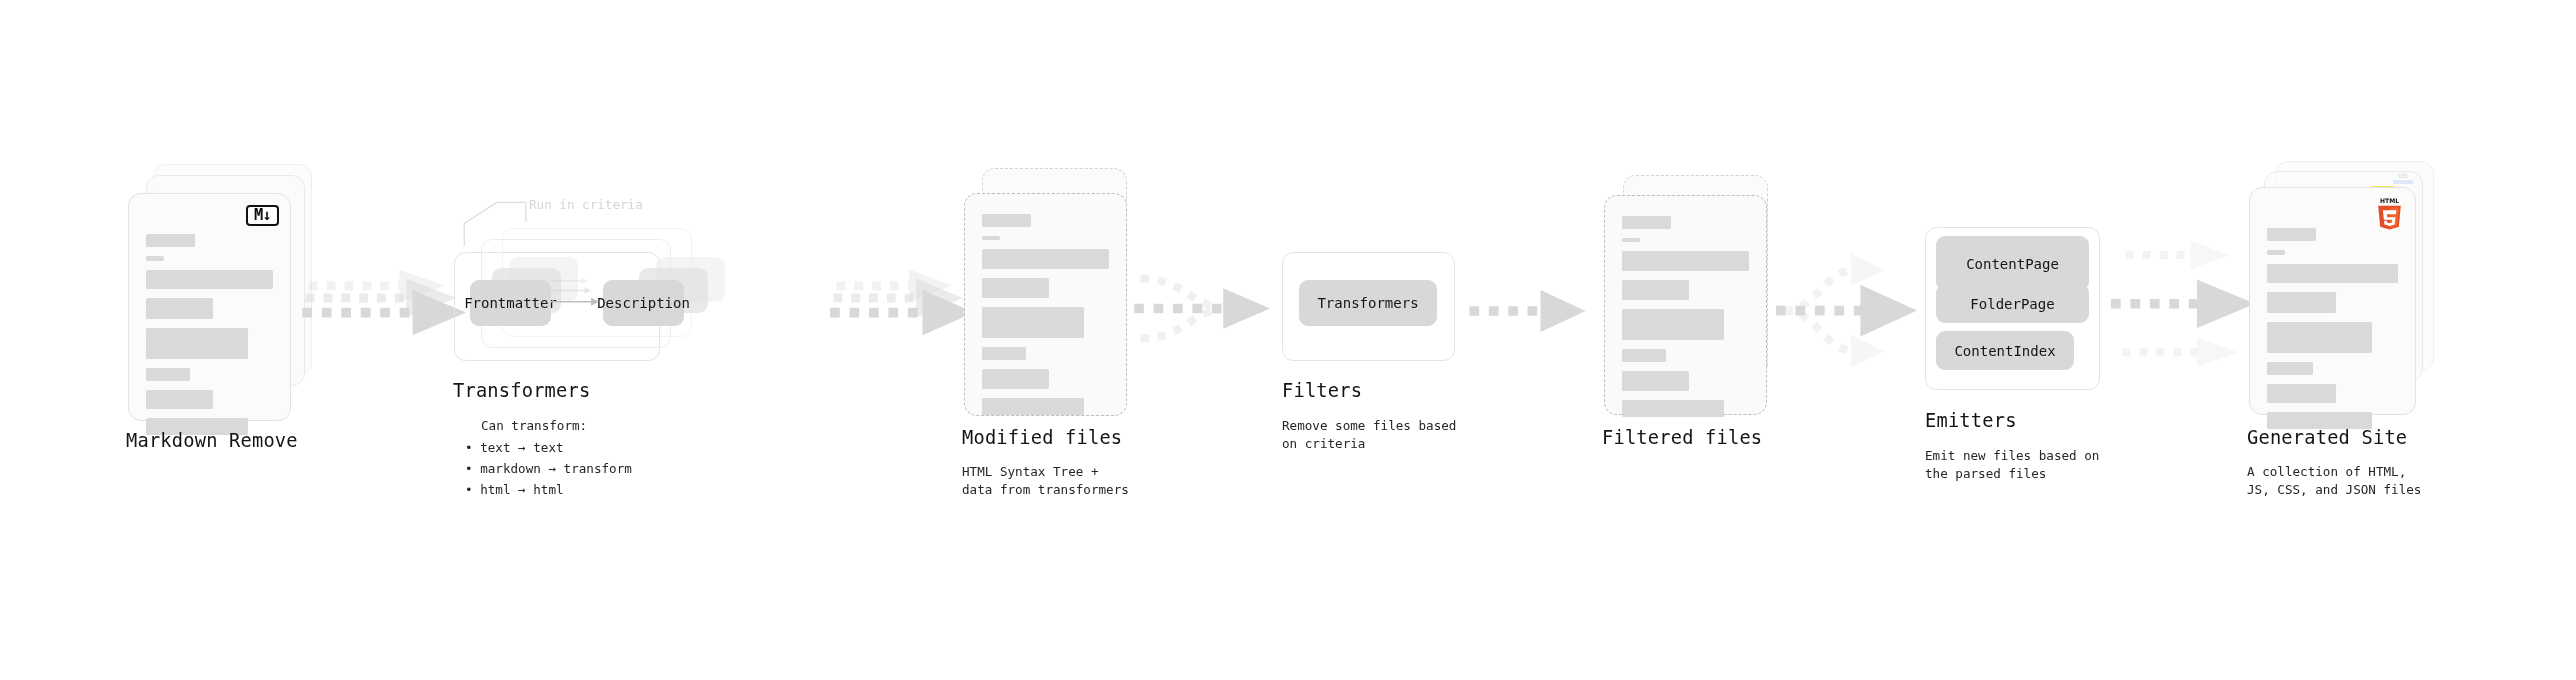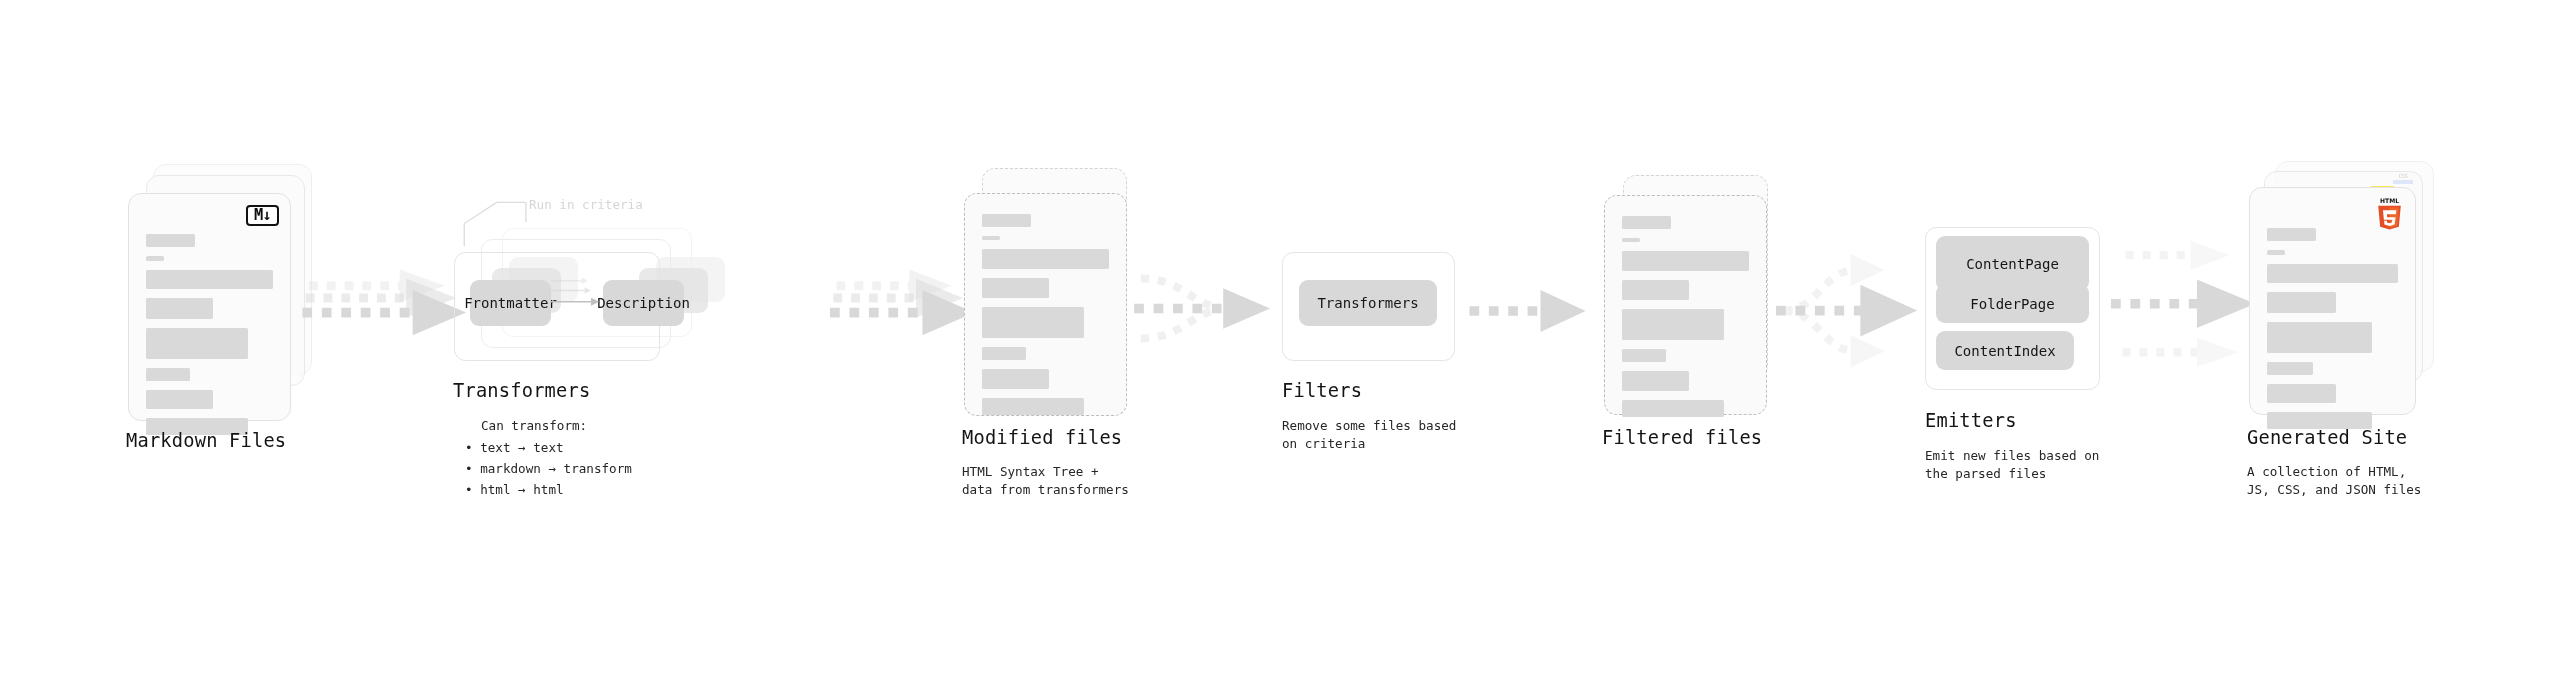--- a/index.html
+++ b/index.html
@@ -79,21 +79,21 @@
         <div class="bar" style="width:49px;height:13px;"></div>
         <div class="bar" style="width:18px;height:4.9px;"></div>
         <div class="bar" style="width:100%;height:19.5px;"></div>
         <div class="bar" style="width:53%;height:20.3px;"></div>
         <div class="bar" style="width:80%;height:31px;"></div>
         <div class="bar" style="width:35%;height:13px;"></div>
         <div class="bar" style="width:53%;height:19.5px;"></div>
         <div class="bar" style="width:80%;height:17px;"></div>
       </div>
     </div>
-    <div class="title" style="left:126px;top:430px;">Markdown Files</div>
+    <div class="title" style="left:126px;top:430px;">Markdown Remove</div>
   </div>
 
   <svg class="arrow" style="left:302px;top:268px;" width="171" height="77" viewBox="0 0 210 95">
     <g opacity="0.35">
       <line x1="8" y1="22" x2="132" y2="22" stroke="#dcdcdc" stroke-width="11" stroke-dasharray="11 11"></line>
       <polygon points="120,2 176,22 120,42" fill="#dcdcdc"></polygon>
     </g>
     <g opacity="0.55">
       <line x1="4" y1="37" x2="140" y2="37" stroke="#dcdcdc" stroke-width="11" stroke-dasharray="11 11"></line>
       <polygon points="128,13 190,37 128,61" fill="#dcdcdc"></polygon>

